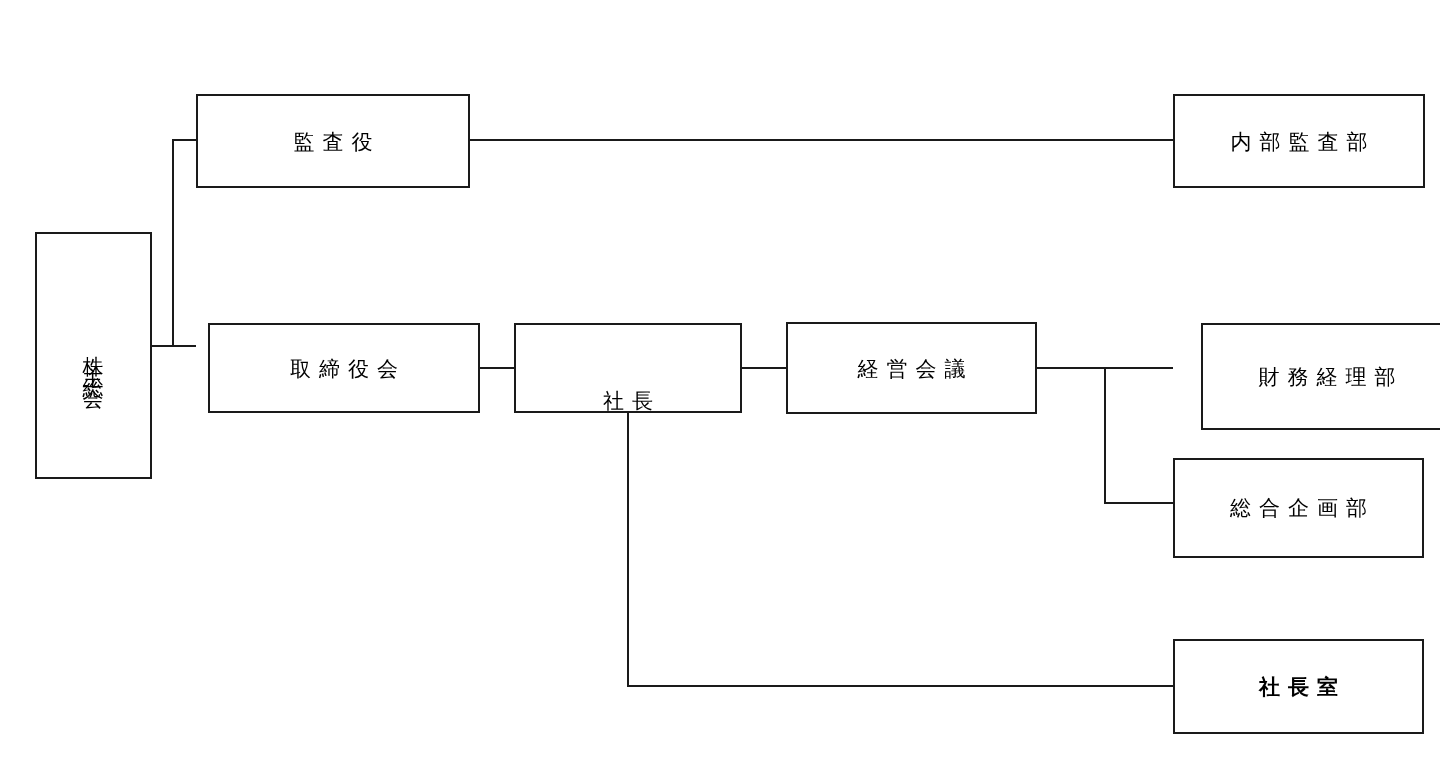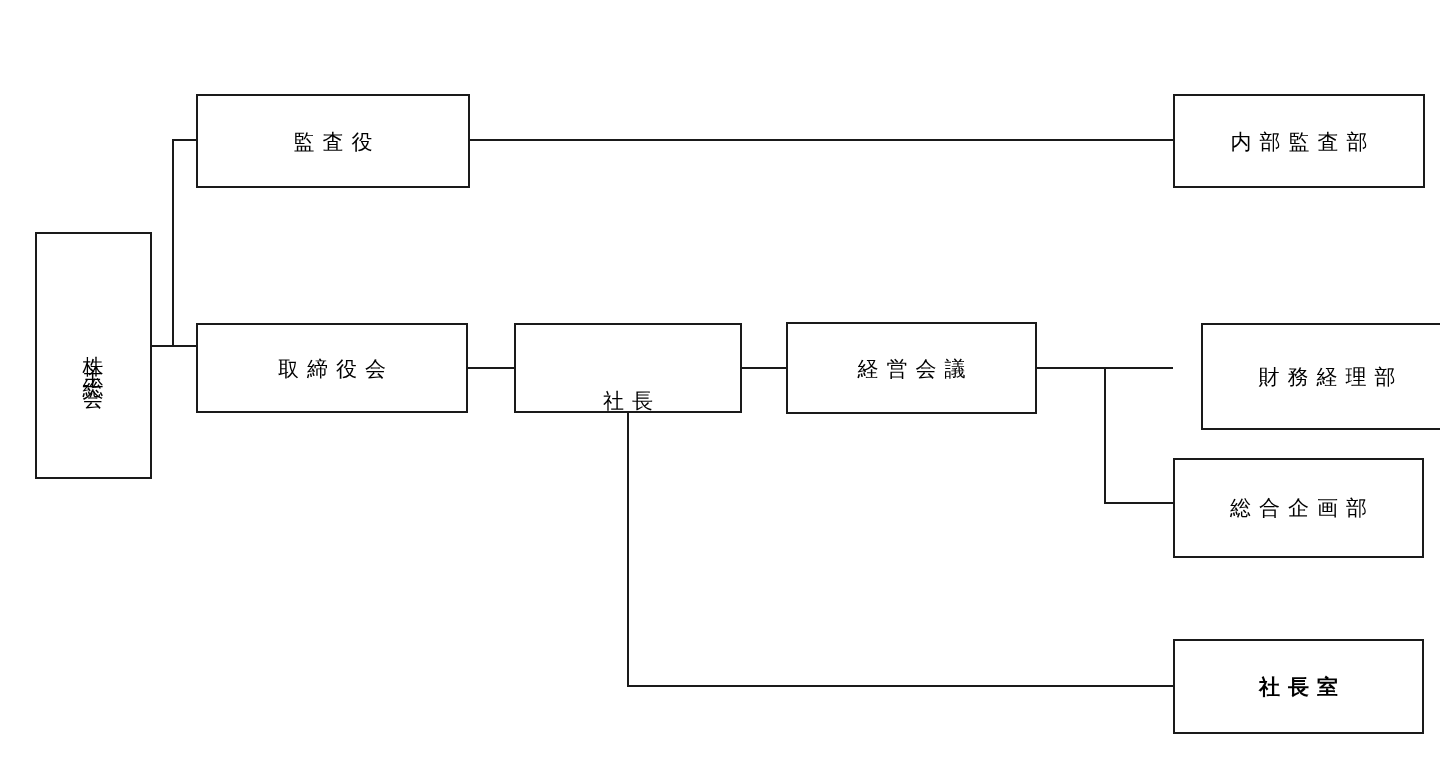--- a/index.html
+++ b/index.html
@@ -52,21 +52,21 @@
     writing-mode: vertical-rl;
     text-orientation: upright;
     letter-spacing: 11px;
     padding-left: 0;
     padding-top: 11px;      
   }
   
   .n-shareholders   { left: 35px;   top: 232px; width: 117px; height: 247px; }
   .n-auditor        { left: 196px;  top: 94px;  width: 274px; height: 94px;  }
   .n-internal-audit { left: 1173px; top: 94px;  width: 252px; height: 94px;  }
-  .n-board          { left: 196px;  top: 323px; width: 272px; height: 90px;  }
+  .n-board          { left: 208px;  top: 323px; width: 272px; height: 90px;  }
   .n-president      { left: 514px;  top: 323px; width: 228px; height: 90px; align-items: flex-end;  }
   .n-management     { left: 786px;  top: 322px; width: 251px; height: 92px; align-items: center;  }
   .n-finance        { left: 1173px; top: 323px; width: 252px; height: 107px; margin-left: 28px;  }
   .n-planning       { left: 1173px; top: 458px; width: 251px; height: 100px; font-family: Liberation Serif, serif;  }
   .n-office         { left: 1173px; top: 639px; width: 251px; height: 95px; font-weight: bold;  }
 </style>
 </head>
 <body>
 
 <div class="canvas">

